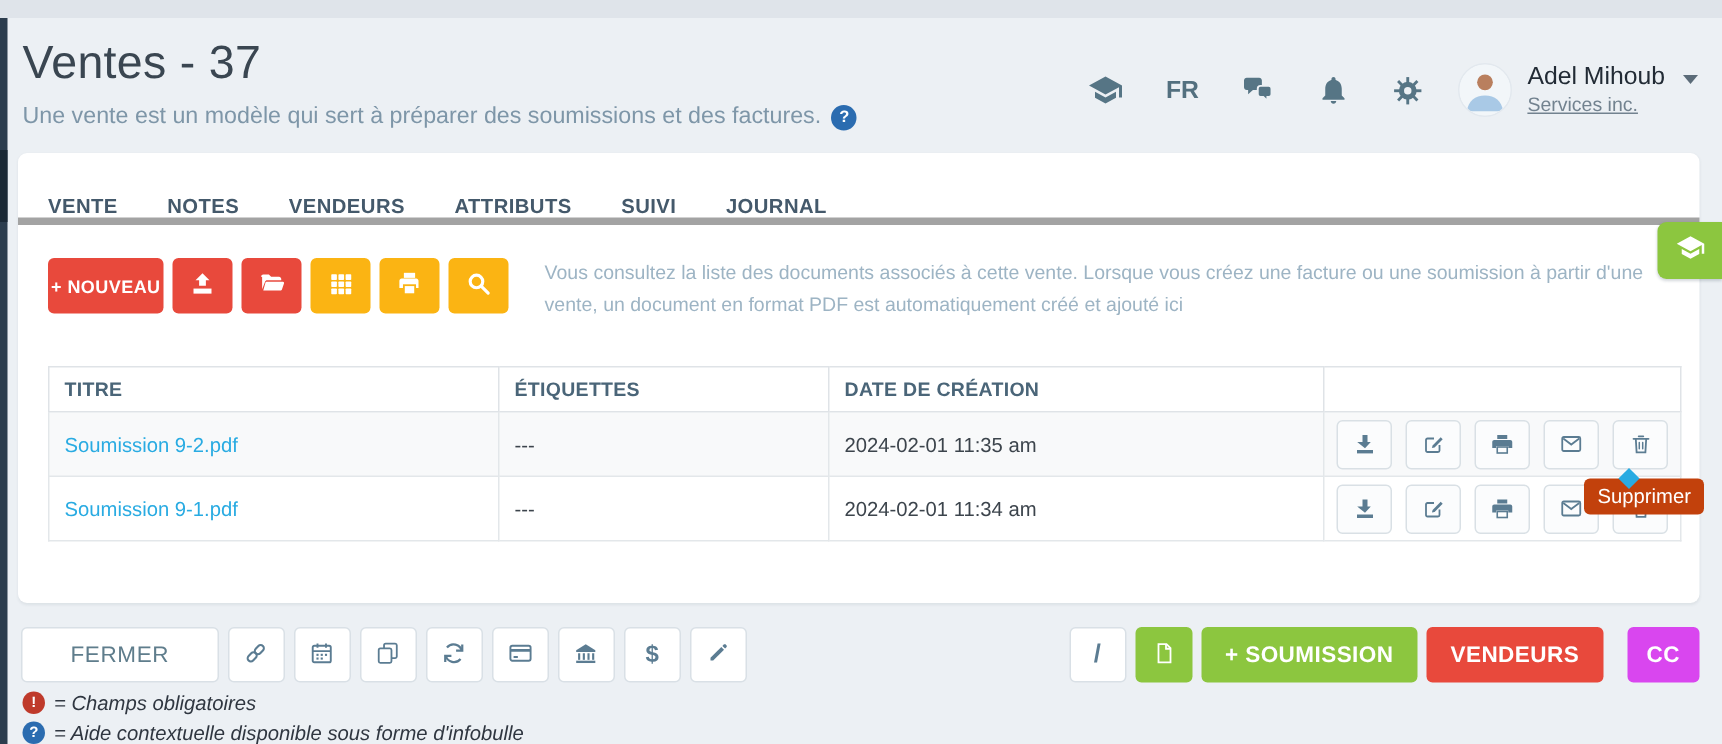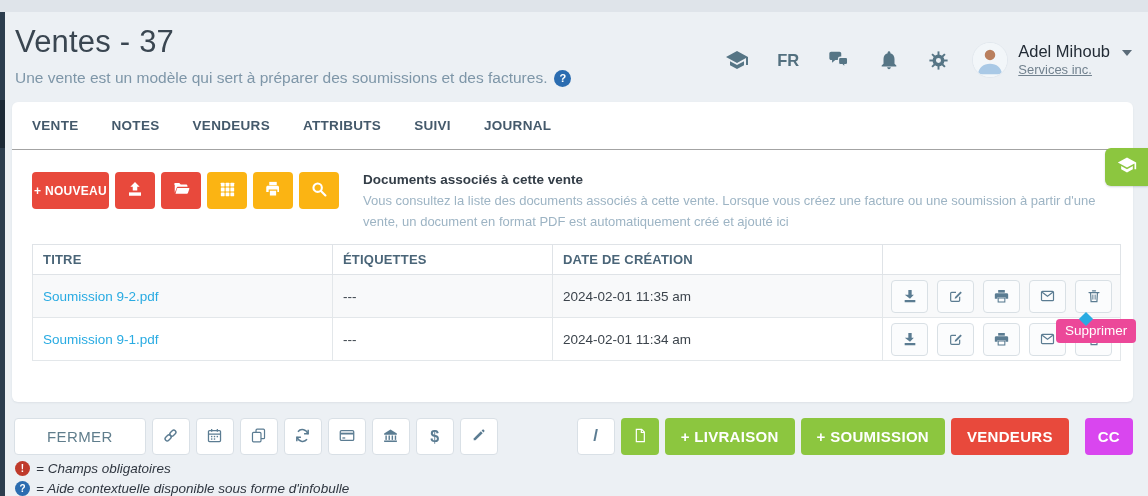--- a/index.html
+++ b/index.html
@@ -28,21 +28,21 @@
   .user-block { margin-left:10px; line-height:1.15; }
   .user-name { font-size:16.5px; font-weight:500; color:#222b35; }
   .user-company { font-size:13px; color:#72828f; margin-top:2px;text-decoration:underline; }
   .caret-down { width:0; height:0; border-left:5px solid transparent; border-right:5px solid transparent;
     border-top:6px solid #5b6b78; margin-left:12px; transform:translateY(-7px); }
 
   
   .panel { position:absolute; left:12px; top:90px; width:1121px; height:300px; background:#fff;
     border-radius:6px; box-shadow:0 1px 2px rgba(40,60,80,.08); }
 
-  .tabs { display:flex; align-items:center; gap:33px; height:48px; padding:0 20px; border-bottom:1px solid #a3a3a3; }
+  .tabs { display:flex; align-items:flex-end; gap:33px; height:48px; padding:0 20px; border-bottom:5px solid #a3a3a3; }
   .tab { font-size:13.5px; font-weight:700; color:#44596b; letter-spacing:.3px; cursor:pointer; }
   .tab.active { background:#29abe2; color:#fff; padding:10px 13px; border-radius:4px; display:flex; align-items:center; gap:7px; }
   .tab-badge { width:16px; height:16px; border-radius:50%; background:#e8493c; color:#fff; font-size:10.5px; font-weight:700;
     display:flex; align-items:center; justify-content:center; transform:translateY(-5px); }
 
   .toolbar-row { position:absolute; left:20px; top:70px; right:18px; display:flex; align-items:flex-start; }
   .btn-group { display:flex; gap:6px; flex:0 0 auto; }
   .btn { height:37px; border:none; border-radius:4px; cursor:pointer; display:flex; align-items:center; justify-content:center; }
   .btn-red { background:#e8493c; color:#fff; }
   .btn-yellow { background:#fbb413; color:#fff; }
@@ -60,21 +60,21 @@
   .doc-table tr.striped td { background:#f8f9fa; }
   .doc-link { color:#29abe2; text-decoration:none; cursor:pointer; }
   .tags-cell { color:#6b7680; }
   .actions-cell { padding:0 8px !important; }
   .actions-wrap { display:flex; gap:9px; }
   .action-btn { width:38px; height:33px; background:#fbfcfd; border:1px solid #d9e0e5; border-radius:4px;
     display:flex; align-items:center; justify-content:center; cursor:pointer; color:#5b7c92; }
   .action-btn svg { display:block; }
 
   
-  .tooltip { position:absolute; left:1056px; top:307px; background:#ec4899; color:#fff; font-size:13.5px;
+  .tooltip { position:absolute; left:1056px; top:307px; background:#c2410c; color:#fff; font-size:13.5px;
     padding:4px 9px 5px; border-radius:4px; z-index:20; }
   .tooltip::before { content:""; position:absolute; top:-5px; left:25px; width:10px; height:10px;
     background:#29abe2; transform:rotate(45deg); }
 
   
   .side-tab { position:absolute; right:0; top:136px; width:43px; height:38px; background:#8cc63f;
     border-radius:6px 0 0 6px; display:flex; align-items:center; justify-content:center; z-index:15; cursor:pointer;
     box-shadow:0 1px 2px rgba(40,60,80,.2); }
 
   
@@ -213,21 +213,20 @@
               </svg></span>
         </button>
         <button class="btn btn-yellow btn-sq">
           <span><svg width="18" height="18" viewBox="0 0 24 24" fill="none" stroke="#fff" stroke-width="2.8">
                 <circle cx="10.2" cy="10.2" r="5.6"></circle>
                 <path d="M14.6 14.6 20.6 20.6" stroke-linecap="round"></path>
               </svg></span>
         </button>
       </div>
       <div class="section-text">
-        <div class="section-heading">Documents associés à cette vente</div>
         <div class="section-desc">Vous consultez la liste des documents associés à cette vente. Lorsque vous créez une facture ou une soumission à partir d'une vente, un document en format PDF est automatiquement créé et ajouté ici</div>
       </div>
     </div>
 
     <table class="doc-table">
       <colgroup>
           <col style="width:300px">
           <col style="width:220px">
           <col style="width:330px">
           <col style="width:238px">
@@ -425,21 +424,20 @@
     <div class="bb-right">
       <button class="btn btn-light btn-sq2">
           <span class="slash-glyph">/</span>
         </button>
       <button class="btn btn-green btn-sq2">
           <span><svg width="16" height="17" viewBox="0 0 24 24" fill="none" stroke="#fff" stroke-width="1.8">
               <path d="M6.5 2.8h8l4 4v14.4h-12z"></path>
               <path d="M14 3.2V7.5h4.4"></path>
             </svg></span>
         </button>
-      <button class="btn btn-green btn-label">+ LIVRAISON</button>
       <button class="btn btn-green btn-label">+ SOUMISSION</button>
       <button class="btn btn-red btn-label">VENDEURS</button>
       <button class="btn btn-blue btn-label btn-cc">CC</button>
     </div>
   </div>
 
   <div class="legend">
     <div class="legend-line">
       <span class="legend-circle red">!</span>
       <span>= Champs obligatoires</span>

